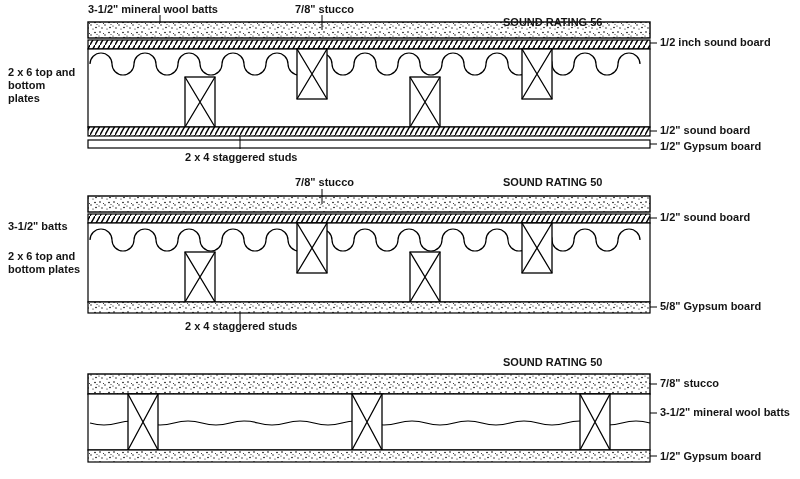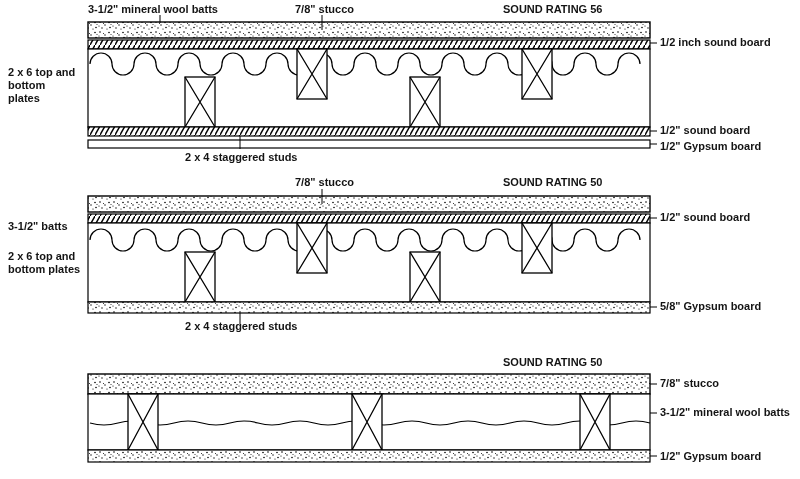--- a/index.html
+++ b/index.html
@@ -113,21 +113,21 @@
         <rect x="580" y="394" width="30" height="56"></rect>
           <path d="M580,394 L610,450 M610,394 L580,450"></path>
       </g>
       <rect x="88" y="450" width="562" height="12" fill="url(#stipple)" stroke-width="1.2"></rect>
       <path d="M650,384 L657,384 M650,413 L657,413 M650,456 L657,456" stroke-width="1"></path>
     </g>
   </svg>
 
   <div class="lbl" style="left:88px;top:3px">3-1/2" mineral wool  batts</div>
   <div class="lbl" style="left:295px;top:3px">7/8" stucco</div>
-  <div class="lbl" style="left:503px;top:3px">SOUND RATING 56</div>
+  <div class="lbl" style="left:503px;top:16px">SOUND RATING 56</div>
   <div class="lbl wrap" style="left:8px;top:66px;width:72px">2 x 6 top and bottom plates</div>
   <div class="lbl" style="left:185px;top:151px">2 x 4 staggered studs</div>
   <div class="lbl" style="left:660px;top:36px">1/2 inch sound board</div>
   <div class="lbl" style="left:660px;top:124px">1/2" sound board</div>
   <div class="lbl" style="left:660px;top:140px">1/2" Gypsum board</div>
 
   <div class="lbl" style="left:295px;top:176px">7/8" stucco</div>
   <div class="lbl" style="left:503px;top:176px">SOUND RATING 50</div>
   <div class="lbl" style="left:8px;top:220px">3-1/2" batts</div>
   <div class="lbl wrap" style="left:8px;top:250px;width:86px">2 x 6 top and bottom plates</div>

